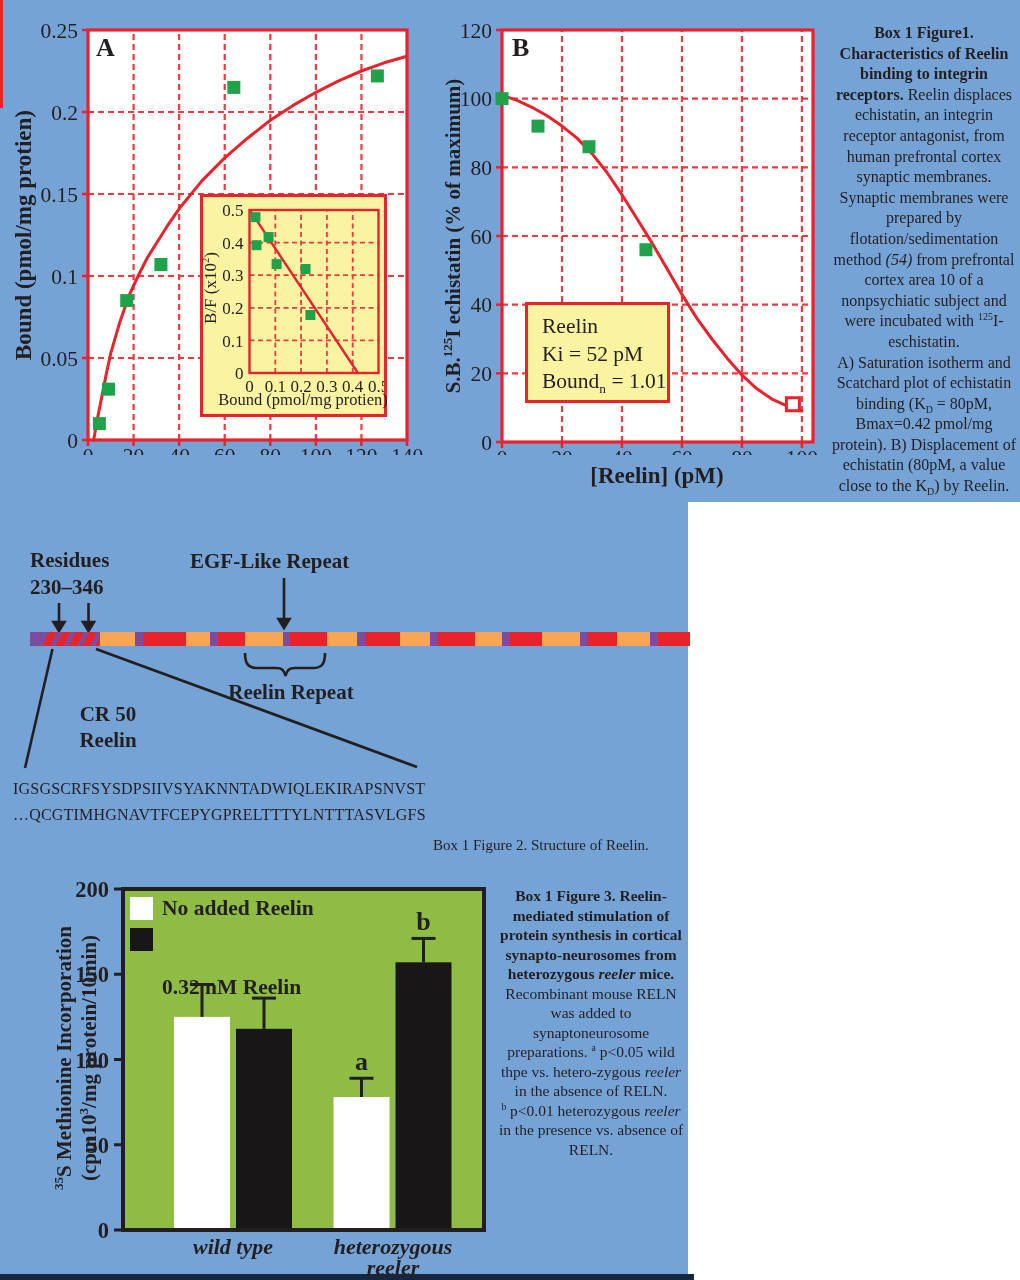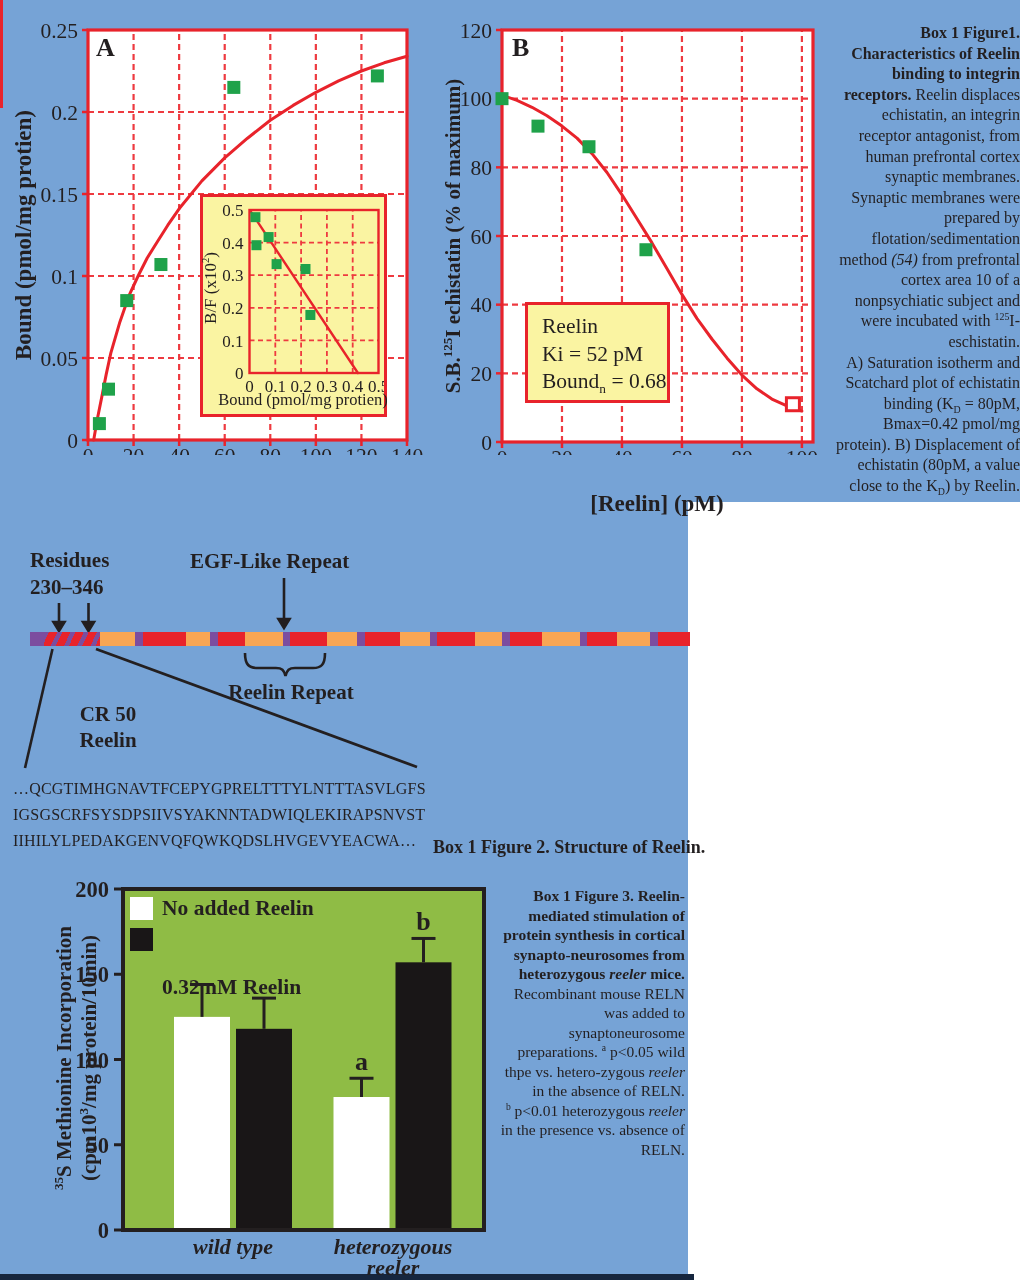--- a/index.html
+++ b/index.html
@@ -6,21 +6,21 @@
   #page{position:relative;width:1020px;height:1280px;overflow:hidden;background:#ffffff;
         font-family:"Liberation Serif",serif;color:#231F20;}
   .abs{position:absolute;}
   .rot{position:absolute;transform:rotate(-90deg);text-align:center;white-space:nowrap;}
   svg text{font-family:"Liberation Serif",serif;}
   sup{font-size:62%;vertical-align:super;line-height:0;}
   sub{font-size:62%;vertical-align:sub;line-height:0;}
   .bluebg{background:#76A3D6;}
   .panel-letter{font-weight:bold;font-size:26px;}
   .axis-label{font-weight:bold;font-size:23px;white-space:nowrap;}
-  .caption{font-size:15.5px;line-height:20.6px;text-align:right;}
+  .caption{font-size:15.5px;line-height:20.6px;text-align:center;}
   .ybox{background:#FAF4A2;border:3px solid #E8232B;box-sizing:border-box;}
   .seg-orange{background:#F8A654;height:100%;}
   .seg-purple{background:#7C4D9F;height:100%;}
   .seg-red{background:#E8232B;height:100%;}
   .seg-hatch{background:repeating-linear-gradient(115deg,#7C4D9F 0 4.5px,#E8232B 4.5px 12px);height:100%;}
   .f2label{font-weight:bold;font-size:21px;white-space:nowrap;}
   .seqline{font-size:16px;letter-spacing:0.2px;line-height:26px;white-space:nowrap;}
   .legend-label{font-weight:bold;font-size:21.5px;white-space:nowrap;}
   .catlabel{font-weight:bold;font-size:22px;text-align:center;font-style:italic;}
 </style>
@@ -186,26 +186,26 @@
         <text x="492" y="312.4066666666667" text-anchor="end" font-size="21.5">40</text>
         <text x="492" y="243.74" text-anchor="end" font-size="21.5">60</text>
         <text x="492" y="175.07333333333338" text-anchor="end" font-size="21.5">80</text>
         <text x="492" y="106.40666666666662" text-anchor="end" font-size="21.5">100</text>
         <text x="492" y="37.74" text-anchor="end" font-size="21.5">120</text>
       </g>
     </svg>
 
   <div class="abs panel-letter" style="left:512px;top:33px;">B</div>
   <div class="rot axis-label" style="left:238px;top:222px;width:430px;height:28px;line-height:28px;font-size:21px;"><span>S.B.</span><sup>125</sup><span>I echistatin (% of maximum)</span></div>
-  <div class="abs axis-label" style="left:557px;top:463px;width:200px;text-align:center;margin-top:28px;">[Reelin] (pM)</div>
+  <div class="abs axis-label" style="left:557px;top:463px;width:200px;text-align:center;">[Reelin] (pM)</div>
 
   <div class="abs ybox" style="left:525px;top:302px;width:145px;height:101px;font-size:21.5px;line-height:27.5px;padding:8px 0 0 14px;">
     <div>Reelin</div>
     <div>Ki = 52 pM</div>
-    <div><span>Bound</span><sub>n</sub><span> = 0.68</span></div>
+    <div><span>Bound</span><sub>n</sub><span> = 1.01</span></div>
   </div>
 
   <div class="abs caption" style="left:828px;top:23px;width:192px;font-size:16px;"><span style="font-weight: bold;">Box 1 Figure1.</span><br><span style="font-weight: bold;">Characteristics of Reelin binding to integrin receptors. </span><span>Reelin displaces echistatin, an integrin receptor antagonist, from human prefrontal cortex synaptic membranes. Synaptic membranes were prepared by flotation/sedimentation method </span><span style="font-style: italic;">(54)</span><span> from prefrontal cortex area 10 of a nonpsychiatic subject and were incubated with </span><sup>125</sup><span>I-eschistatin.</span><br><span>A) Saturation isotherm and Scatchard plot of echistatin binding (K</span><sub>D</sub><span> = 80pM, Bmax=0.42 pmol/mg protein). B) Displacement of  echistatin (80pM, a value close to the K</span><sub>D</sub><span>) by Reelin.</span></div>
 
   <svg class="abs" style="left:0;top:530px;" width="700" height="330" viewBox="0 530 700 330">
     <g stroke="#231F20" stroke-width="2.6" fill="#231F20">
       <line x1="59" y1="603" x2="59" y2="623"></line>
         <polygon points="53.5,622 64.5,622 59,631"></polygon>
       <line x1="88.5" y1="603" x2="88.5" y2="623"></line>
         <polygon points="83,622 94,622 88.5,631"></polygon>
@@ -250,25 +250,24 @@
       <div class="seg-orange" style="width: 33px;"></div>
       <div class="seg-purple" style="width: 8px;"></div>
       <div class="seg-red" style="width: 32px;"></div>
     </div>
 
   <div class="abs f2label" style="left:191px;top:680px;width:200px;text-align:center;">Reelin Repeat</div>
   <div class="abs f2label" style="left:58px;top:702px;width:100px;text-align:center;">CR 50</div>
   <div class="abs f2label" style="left:58px;top:728px;width:100px;text-align:center;">Reelin</div>
 
   <div class="abs" style="left:13px;top:776px;">
+    <div class="seqline">IGSGSCRFSYSDPSIIVSYAKNNTADWIQLEKIRAPSNVST</div>
     <div class="seqline">…QCGTIMHGNAVTFCEPYGPRELTTTYLNTTTASVLGFS</div>
-    <div class="seqline">IGSGSCRFSYSDPSIIVSYAKNNTADWIQLEKIRAPSNVST</div>
-    <div class="seqline">IIHILYLPEDAKGENVQFQWKQDSLHVGEVYEACWA…</div>
   </div>
-  <div class="abs" style="left:433px;top:837px;font-weight:bold;font-size:18px;white-space:nowrap;">Box 1 Figure 2. Structure of Reelin.</div>
+  <div class="abs" style="left:433px;top:837px;font-weight:normal;font-size:15px;white-space:nowrap;">Box 1 Figure 2. Structure of Reelin.</div>
 
   <svg class="abs" style="left:0;top:860px;" width="500" height="420" viewBox="0 860 500 420">
       <rect x="123" y="889" width="361" height="341" fill="#8FBC45"></rect>
       <g stroke="#231F20" stroke-width="3">
         <line x1="114" y1="1230" x2="123" y2="1230"></line>
         <line x1="114" y1="1144.75" x2="123" y2="1144.75"></line>
         <line x1="114" y1="1059.5" x2="123" y2="1059.5"></line>
         <line x1="114" y1="974.25" x2="123" y2="974.25"></line>
         <line x1="114" y1="889" x2="123" y2="889"></line>
       </g>

